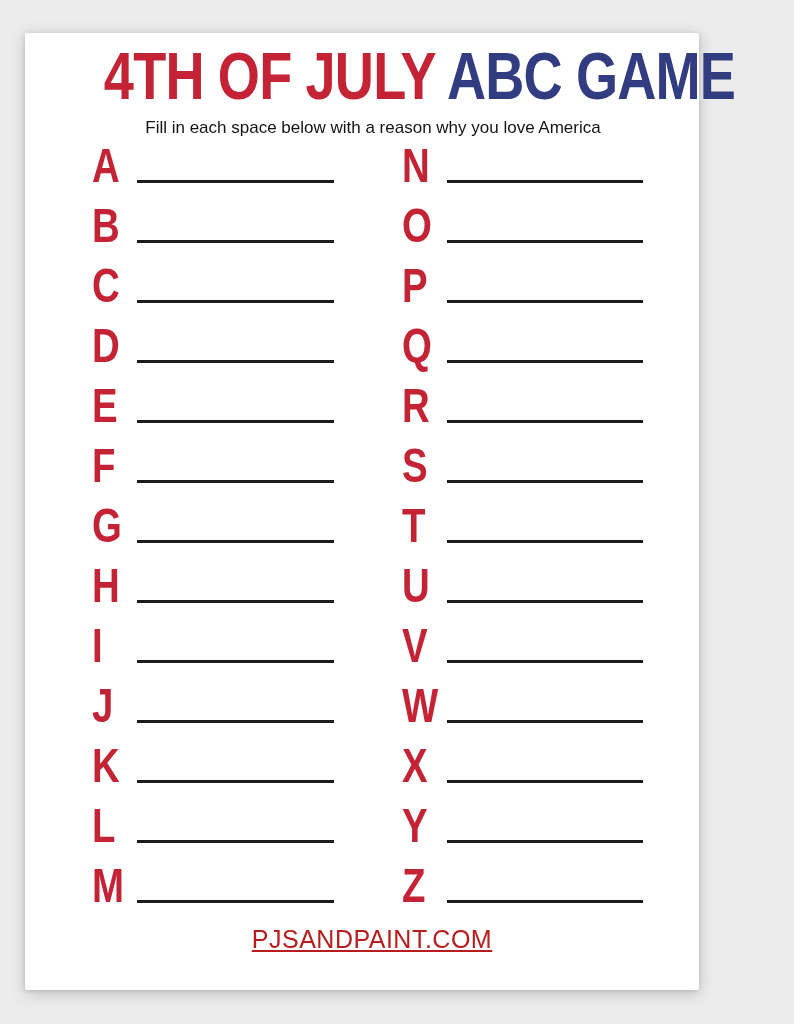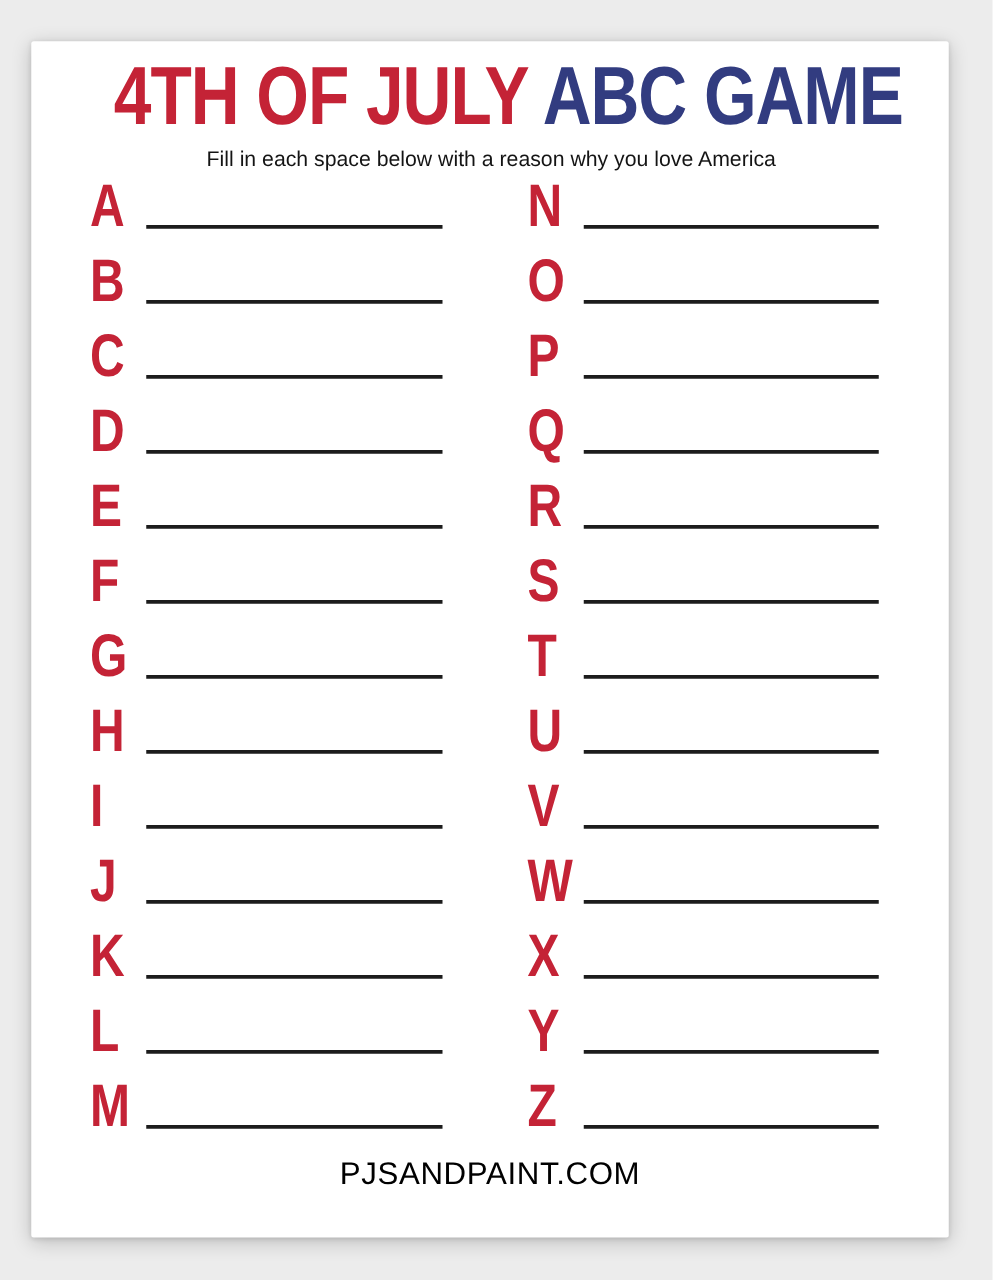--- a/index.html
+++ b/index.html
@@ -15,26 +15,27 @@
   body{
     width:794px;height:1024px;
     background:var(--backdrop);
     font-family:"Liberation Sans", sans-serif;
     position:relative;
     overflow:hidden;
   }
   .page{
     position:absolute;
     left:25px;top:33px;
-    width:734px;height:957px;
+    width:674px;height:957px;
     background:var(--paper);
     border-radius:2px;
     box-shadow:0 3px 16px rgba(0,0,0,0.20), 0 1px 4px rgba(0,0,0,0.12);
     display:flex;
     flex-direction:column;
+    padding-left:20px;
   }
   .header{
     text-align:center;
     padding-top:10px;
   }
   .title{
     margin:0;
     font-size:66px;
     line-height:1;
     font-weight:bold;
@@ -78,21 +79,22 @@
     flex:1;
     margin-right:6px;
     border-bottom:3px solid var(--line);
     height:3px;
   }
   .footer{
     margin-top:22px;
     text-align:center;
     font-size:25px;
     letter-spacing:0.5px;
-    color:#000000;
+    color:#b91c1c;
+    text-decoration:underline;
   }
 </style>
 </head>
 <body>
 
 <div class="page">
 
   <div class="header">
     <h1 class="title"><span class="t-red">4TH OF JULY</span> <span class="t-blue">ABC GAME</span></h1>
     <p class="subtitle"><span>Fill in each space below with a reason why you love America</span><br></p>

